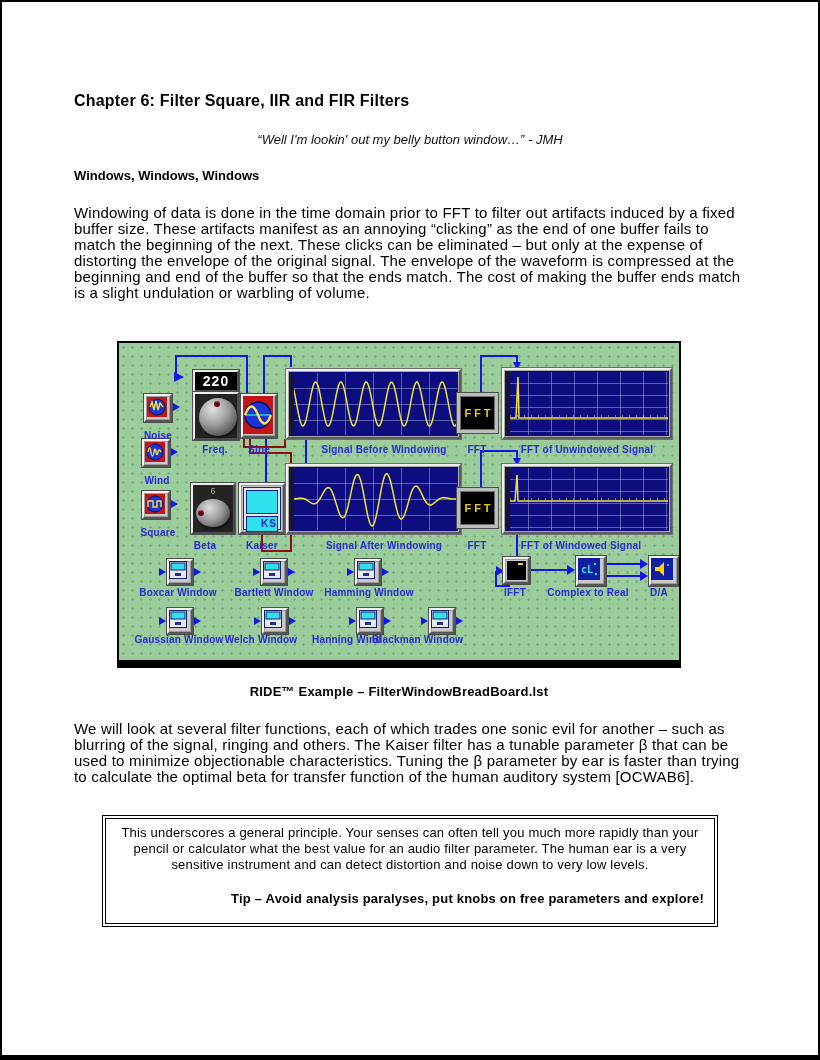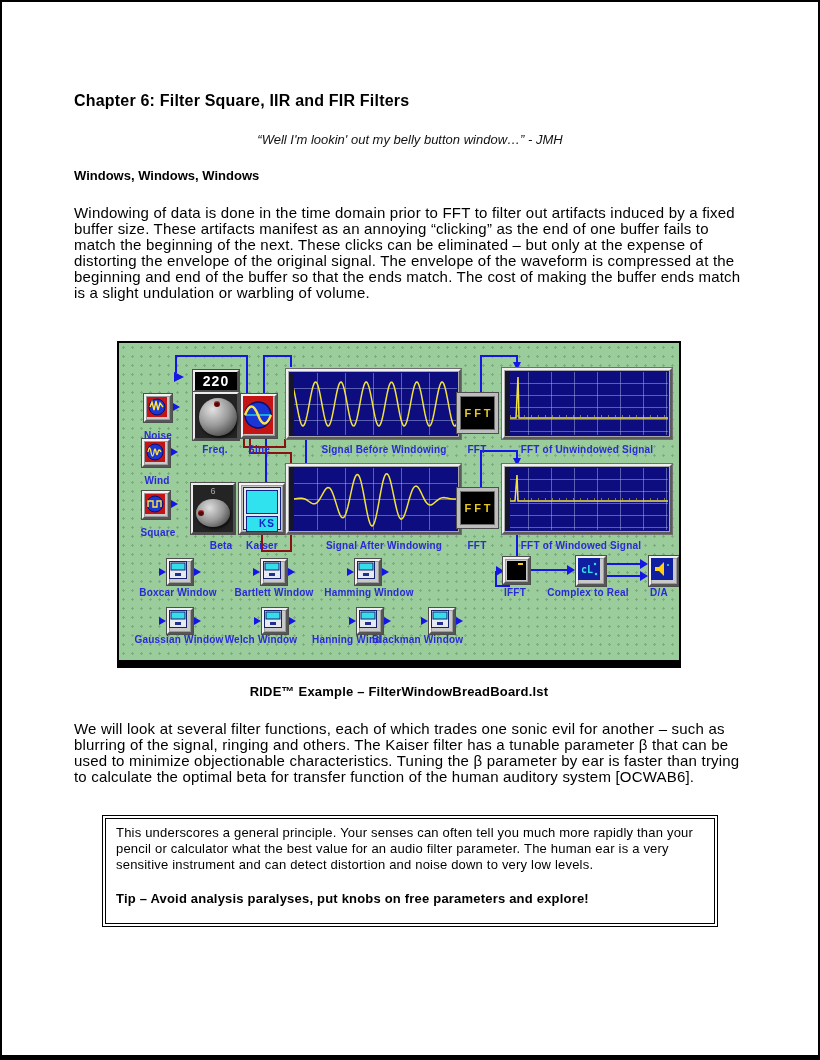--- a/index.html
+++ b/index.html
@@ -66,32 +66,32 @@
   .screen::before{content:'';position:absolute;left:0;top:0;bottom:0;width:4px;background:#15152e;}
   .fftblk{
     background:#000;border:3px solid #bdbdbd;
     box-shadow:0 0 0 1px #4e4e4e, inset 0 0 0 1px #6e6e6e;
     display:flex;align-items:center;justify-content:center;
   }
   .fft-text{color:#e6c81e;font-weight:bold;font-size:11px;letter-spacing:3px;padding-left:3px;}
   .kscreen{position:absolute;inset:2px;background:#e8e8e8;border:1px solid #12208a;padding:2px;}
   .kstop{height:22px;background:#2fe2ee;border:1px solid #12208a;}
   .kslabel{margin-top:2px;height:14px;background:#2fe2ee;border:1px solid #12208a;
-    color:#1326c8;font-weight:bold;font-size:10px;text-align:left;line-height:14px;letter-spacing:1px;padding-left:12px;}
+    color:#1326c8;font-weight:bold;font-size:10px;text-align:right;line-height:14px;letter-spacing:1px;}
   .iscreen{position:absolute;inset:2px;background:#000;}
   .imark{position:absolute;right:3px;top:2px;width:5px;height:2px;background:#ffd012;}
   .blabel{position:absolute;z-index:3;font-size:10px;font-weight:bold;letter-spacing:.2px;
     color:#2a2ad8;white-space:nowrap;transform:translateX(-50%);}
   .blabel.la{transform:none;}
 
   
   .note{margin:30px 28px 0;border:1px solid #000;padding:2px;}
   .note-inner{border:1px solid #000;padding:6px 10px 16px;}
-  .note-inner p{font-size:13px;line-height:16px;letter-spacing:.2px;margin:0;}
-  .note-inner p.tip{margin-top:18px;font-weight:bold;text-align:left;}
+  .note-inner p{font-size:13px;line-height:16px;letter-spacing:.2px;margin:0;text-align:center;}
+  .note-inner p.tip{margin-top:18px;font-weight:bold;text-align:right;}
 </style>
 </head>
 <body>
 
 <div class="page">
   <div class="content">
 
     <h1 class="title">Chapter 6: Filter Square, IIR and FIR Filters</h1>
     <p class="quote">“Well I'm lookin' out my belly button window…” - JMH</p>
     <h2 class="sect">Windows, Windows, Windows</h2>
@@ -321,21 +321,21 @@
         </div>
 
         <span class="blabel" style="left:39px;top:87px">Noise</span>
         <span class="blabel" style="left:38px;top:132px">Wind</span>
         <span class="blabel" style="left:39px;top:184px">Square</span>
         <span class="blabel" style="left:96px;top:101px">Freq.</span>
         <span class="blabel" style="left:140px;top:101px">Sine</span>
         <span class="blabel" style="left:265px;top:101px">Signal Before Windowing</span>
         <span class="blabel" style="left:358px;top:101px">FFT</span>
         <span class="blabel" style="left:468px;top:101px">FFT of Unwindowed Signal</span>
-        <span class="blabel" style="left:102px;top:197px">Beta</span>
+        <span class="blabel" style="left:86px;top:197px">Beta</span>
         <span class="blabel" style="left:143px;top:197px">Kaiser</span>
         <span class="blabel" style="left:265px;top:197px">Signal After Windowing</span>
         <span class="blabel" style="left:358px;top:197px">FFT</span>
         <span class="blabel" style="left:462px;top:197px">FFT of Windowed Signal</span>
         <span class="blabel" style="left:59px;top:244px">Boxcar Window</span>
         <span class="blabel" style="left:155px;top:244px">Bartlett Window</span>
         <span class="blabel" style="left:250px;top:244px">Hamming Window</span>
         <span class="blabel" style="left:396px;top:244px">IFFT</span>
         <span class="blabel" style="left:469px;top:244px">Complex to Real</span>
         <span class="blabel" style="left:540px;top:244px">D/A</span>

